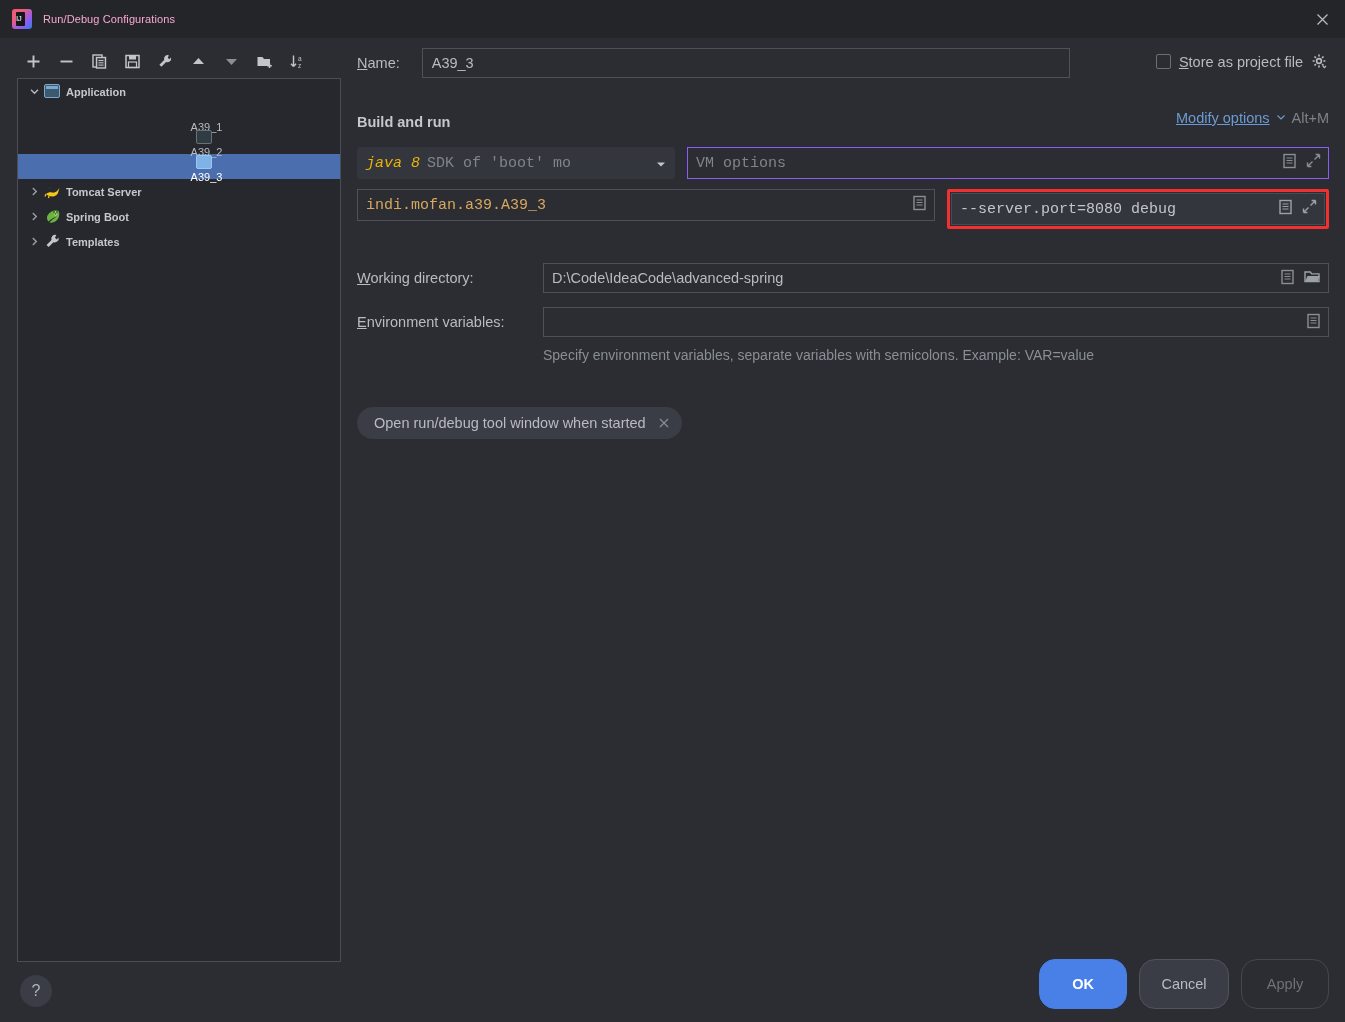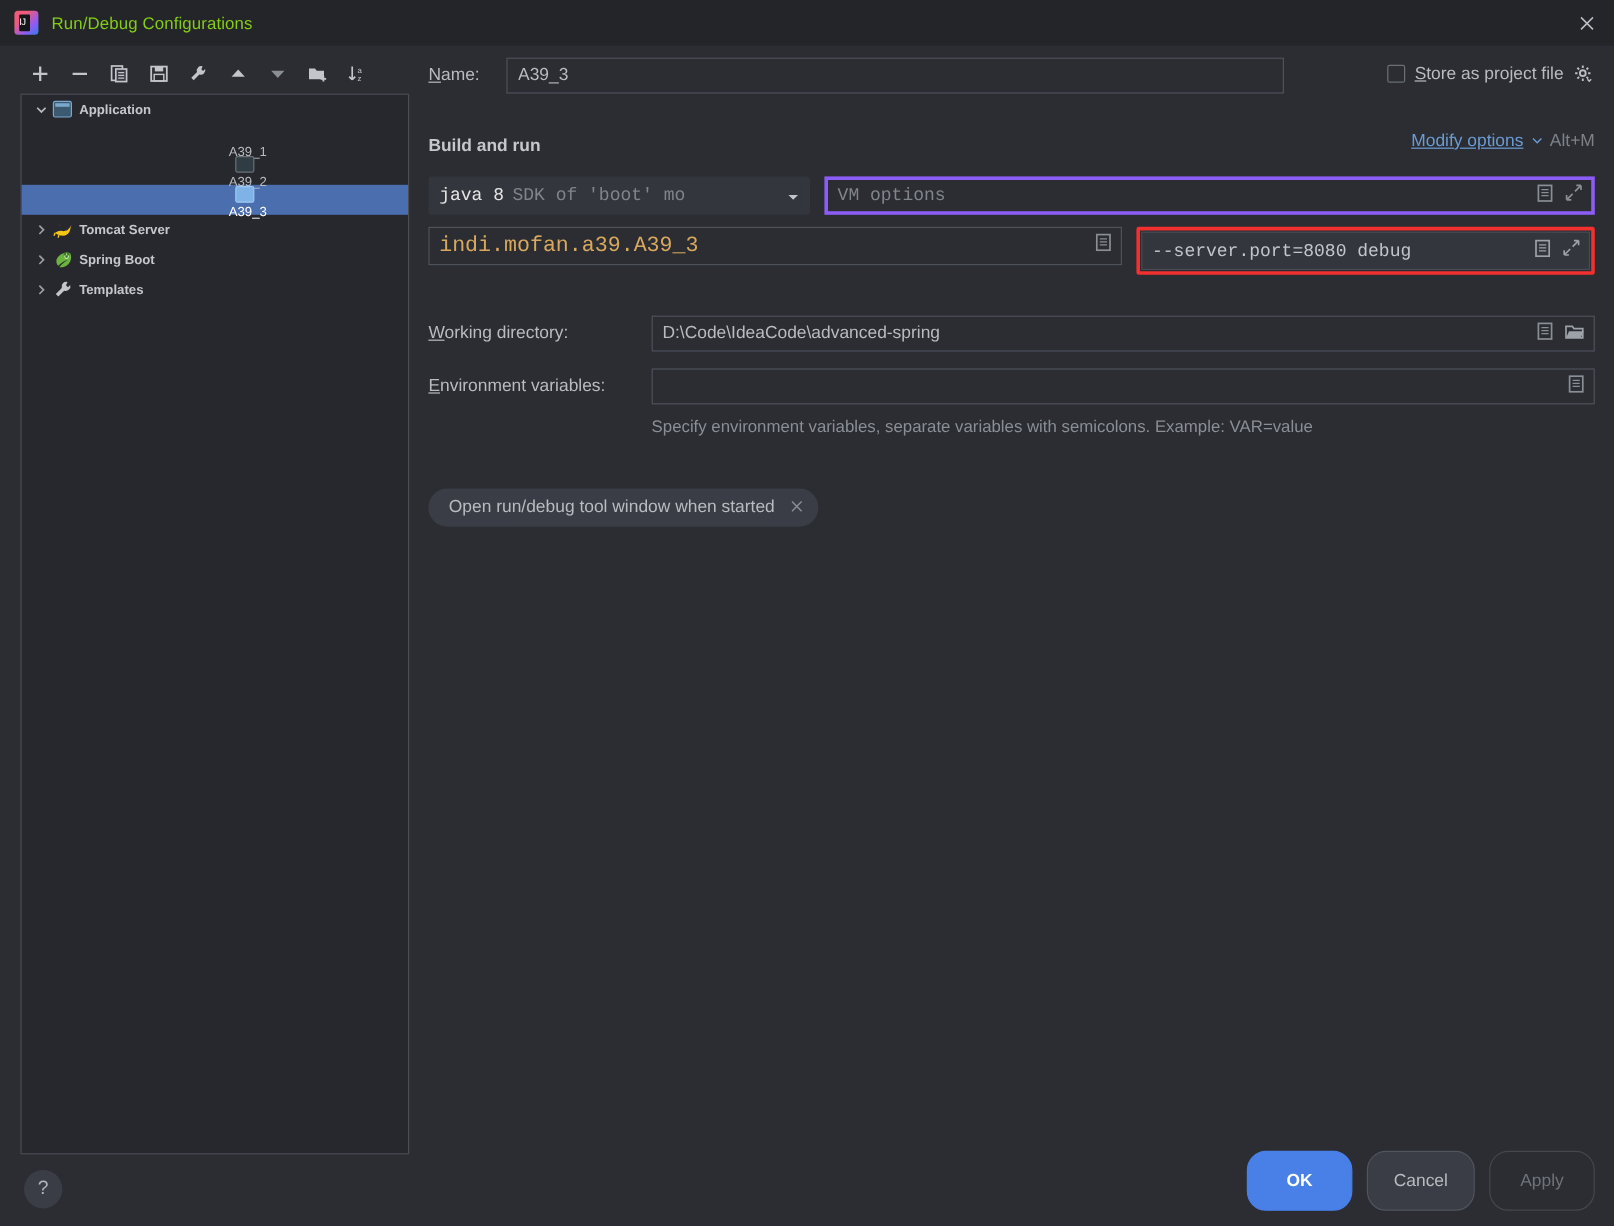--- a/index.html
+++ b/index.html
@@ -32,21 +32,21 @@
   .app-icon::after {
     content: ""; position: absolute; left: 4px; top: 3px;
     width: 9px; height: 14px; background: #151619; border-radius: 1px;
   }
   .app-icon::before {
     content: "IJ"; position: absolute; left: 4px; top: 3px; z-index: 2;
     font-size: 8px; color: #fff; font-family: "Liberation Sans", sans-serif;
     line-height: 14px; letter-spacing: -0.5px;
   }
   .title-text {
-    font-size: 14px; color: #84cc16; letter-spacing: 0.1px;
+    font-size: 11px; color: #f9a8d4; letter-spacing: 0.1px;
   }
   .close-btn {
     position: absolute; right: 0; top: 0; width: 46px; height: 38px;
     display: flex; align-items: center; justify-content: center;
     cursor: pointer;
   }
   .close-btn svg { display:block; }
 
   
   .tree-toolbar {
@@ -132,42 +132,42 @@
   .modify-chev { color: #6b9bd2; font-size: 11px; }
   .alt-m { color: #7e8288; }
 
   .row-fields { display: flex; margin-top: 13px; gap: 12px; }
   .jdk-select {
     width: 318px; height: 32px; background: #33363d; border: 1px solid #33363d;
     border-radius: 3px; display: flex; align-items: center; padding: 0 8px;
     font-family: "Liberation Mono", monospace; font-size: 15px; cursor: pointer;
     position: relative; overflow: hidden;
   }
-  .jdk-main { color: #e5e5e5; margin-right: 7px; }
+  .jdk-main { color: #eab308; margin-right: 7px; font-style: italic; }
   .jdk-sub { color: #80848b; white-space: nowrap; }
   .jdk-arrow {
     position: absolute; right: 7px; top: 0; height: 32px;
     display: flex; align-items: center; background: #33363d; padding-left: 4px;
   }
   .vm-input {
-    flex: 1; height: 32px; background: #2b2d33; border: 3px solid #8b5cf6;
+    flex: 1; height: 32px; background: #2b2d33; border: 1px solid #8b5cf6;
     color: #7e8288; font-family: "Liberation Mono", monospace; font-size: 15px;
     padding: 0 8px; outline: none; display: flex; align-items: center;
     position: relative;
   }
   .vm-input .ph { color: #80848b; }
   .field-icons {
     position: absolute; right: 7px; top: 0; height: 100%;
     display: flex; align-items: center; gap: 9px;
   }
 
   .row-fields2 { display: flex; margin-top: 10px; gap: 12px; }
   .main-class {
     width: 578px; height: 32px; background: #2b2d33; border: 1px solid #4e515a;
-    color: #d8a85e; font-family: "Liberation Mono", monospace; font-size: 18px;
+    color: #d8a85e; font-family: "Liberation Mono", monospace; font-size: 15px;
     padding: 0 8px; display: flex; align-items: center; position: relative;
     outline: none;
   }
   .args-highlight {
     position: relative; flex: 1;
     border: 3px solid #f2302f; padding: 1px; border-radius: 2px;
   }
   .args-input {
     width: 100%; height: 32px; background: #33363d; border: 1px solid #484b52;
     color: #c3c5ca; font-family: "Liberation Mono", monospace; font-size: 15px;

